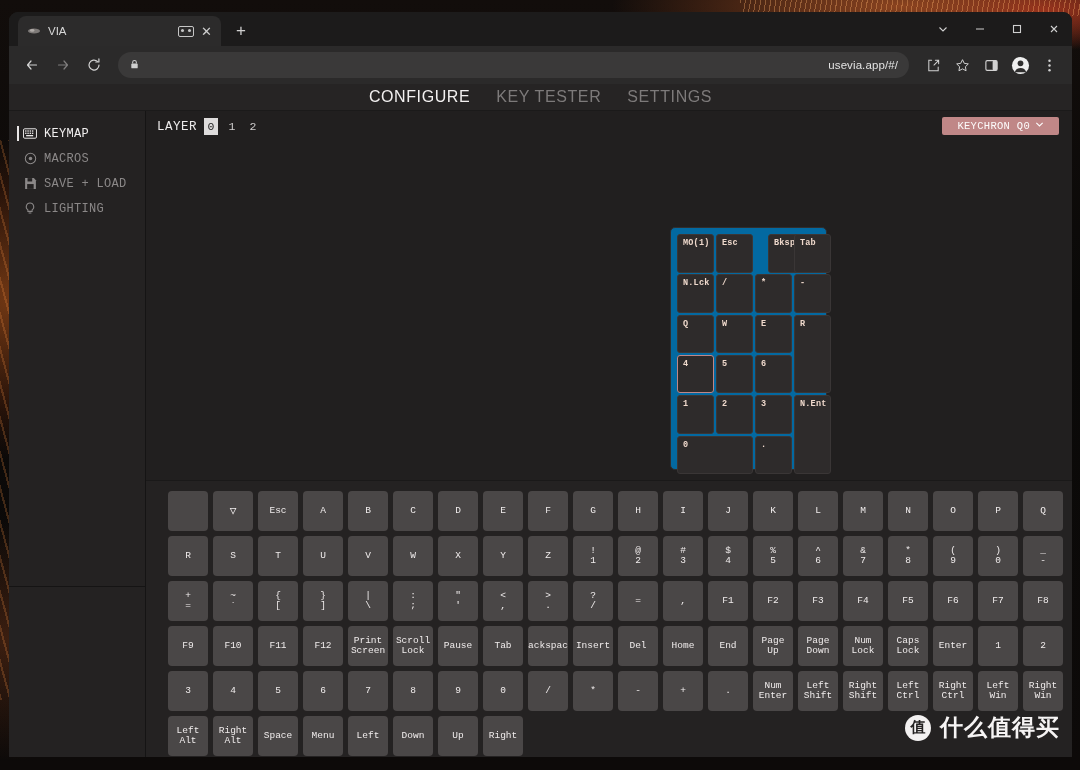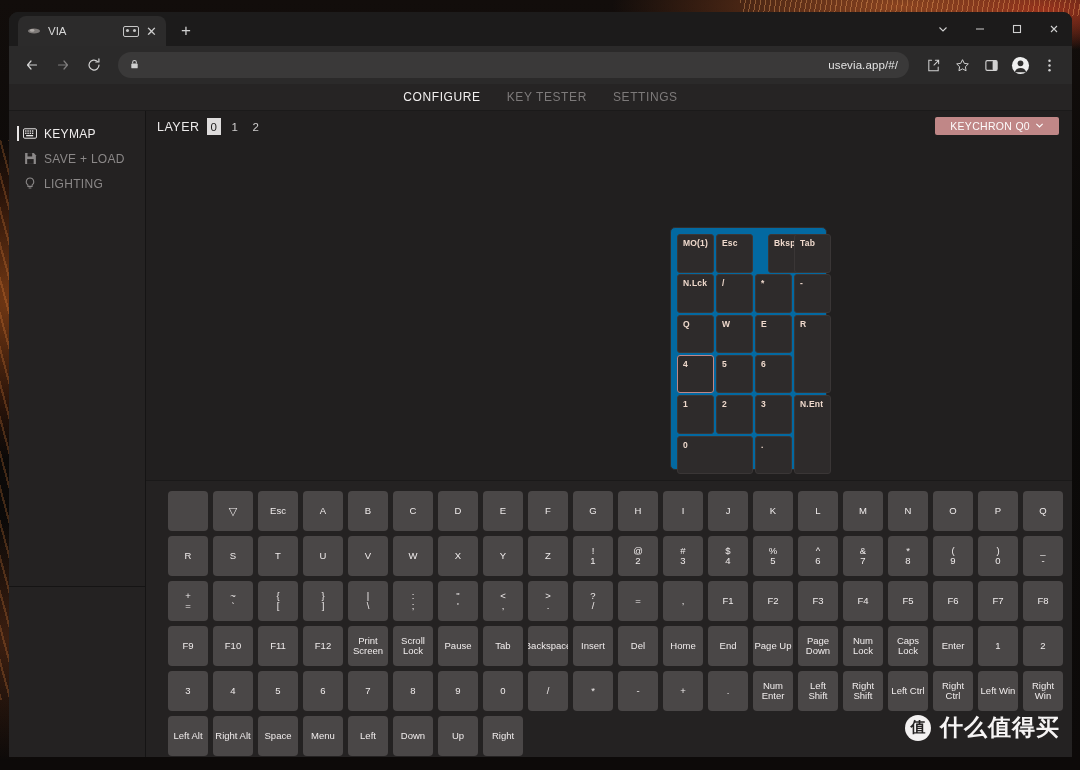--- a/index.html
+++ b/index.html
@@ -42,21 +42,21 @@
     overflow: hidden;
   }
 
   
   .tabstrip {
     height: 34px; background: #1c1b1b;
     display: flex; align-items: flex-end; position: relative;
     padding-left: 9px;
   }
   .tab {
-    height: 30px; width: 148px;
+    height: 30px; width: 203px;
     background: #2c2b2b; border-radius: 8px 8px 0 0;
     display: flex; align-items: center; padding: 0 8px; gap: 7px;
     position: relative;
   }
   .tab-favicon {
     width: 15px; height: 15px; flex: 0 0 15px;
     display:flex;align-items:center;justify-content:center;
   }
   .tab-title {
     font-size: 11.5px; color: #d8d8d8; flex: 1;
@@ -105,24 +105,24 @@
   
   #app {
     position: absolute; left: 0; top: 72px; right: 0; bottom: 0;
     background: #211f1f;
   }
   .topnav {
     height: 27px; background: #262424;
     display: flex; align-items: center; justify-content: center; gap: 26px;
     border-bottom: 1px solid #1b1a1a;
   }
-  .topnav .navitem { font-size: 12px; letter-spacing: .6px; color: #7d7a7a; text-align: right; }
+  .topnav .navitem { font-size: 16px; letter-spacing: .6px; color: #7d7a7a; text-align: right; }
   .topnav .navitem.active { color: #f2f0f0; }
 
-  .appbody { position: absolute; top: 27px; left:0; right:0; bottom:0; display: flex; }
+  .appbody { position: absolute; top: 27px; left:0; right:0; bottom:0; display: flex; font-family: Liberation Mono, monospace; }
 
   
   .rail {
     width: 137px; flex: 0 0 137px; background: #242222;
     border-right: 1px solid #151414;
     display: flex; flex-direction: column;
   }
   .rail-top { padding-top: 10px; }
   .rail-bottom { margin-top: auto; }
   .menu-item {
@@ -362,20 +362,29 @@
                   <rect x="7.6" y="5" width="1.6" height="1.5" fill="#eceaea"></rect>
                   <rect x="10.2" y="5" width="1.6" height="1.5" fill="#eceaea"></rect>
                   <rect x="3.6" y="7.7" width="8" height="1.5" fill="#eceaea"></rect>
                 </svg>
             </span>
             <span>KEYMAP</span>
           </div>
           <div class="menu-item">
             <span class="mi-icon">
               <svg width="13" height="13" viewBox="0 0 14 14">
+                  <circle cx="7" cy="7" r="5.6" stroke="#8b8888" stroke-width="1.1" fill="none"></circle>
+                  <circle cx="7" cy="7" r="1.9" fill="#8b8888"></circle>
+                </svg>
+            </span>
+            <span>MACROS</span>
+          </div>
+          <div class="menu-item">
+            <span class="mi-icon">
+              <svg width="13" height="13" viewBox="0 0 14 14">
                   <path d="M1.2 1.2h9.4L12.8 3.4v9.4H1.2z" fill="#8b8888"></path>
                   <rect x="3.8" y="1.2" width="5" height="3.6" fill="#242222"></rect>
                   <rect x="3.4" y="7.6" width="7" height="5.2" fill="#242222"></rect>
                 </svg>
             </span>
             <span>SAVE + LOAD</span>
           </div>
           <div class="menu-item">
             <span class="mi-icon">
               <svg width="12" height="13" viewBox="0 0 12 14">

